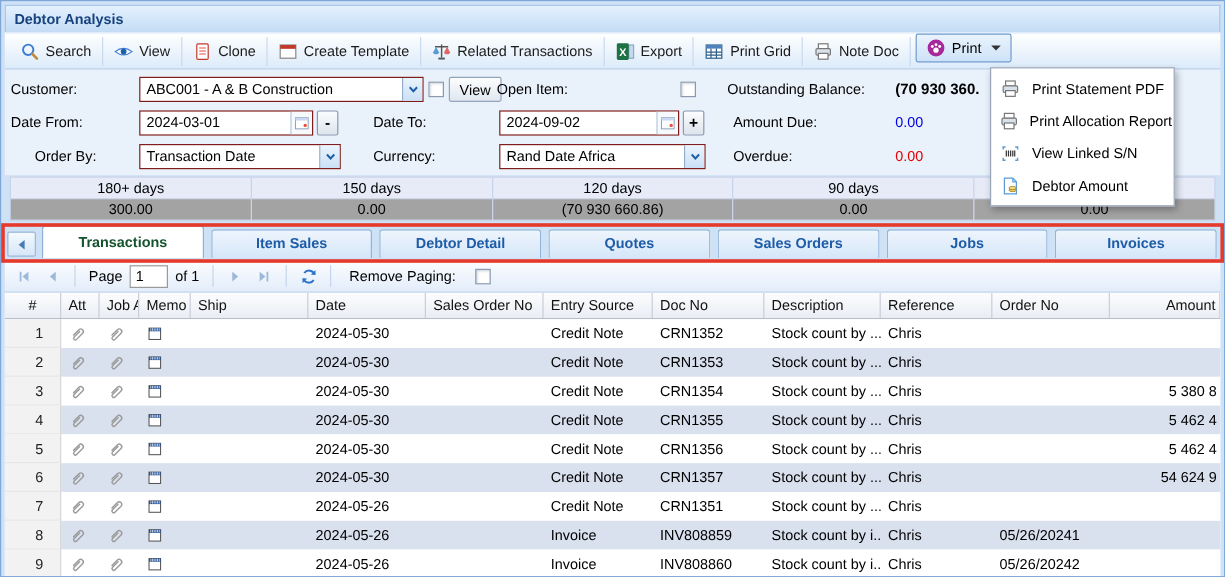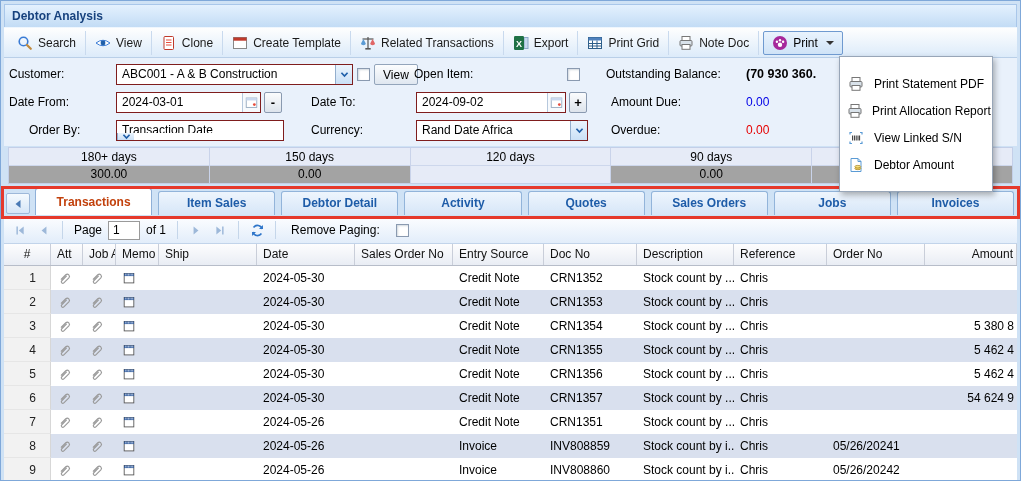--- a/index.html
+++ b/index.html
@@ -8,21 +8,21 @@
   .window { position:absolute; inset:0; background:#cfe2f5; border:1px solid #7fa8d9; }
 
   
   .titlebar { position:absolute; top:3px; left:3px; right:3px; height:23px;
     background:linear-gradient(#e4f1fe,#c3dcf5); border:1px solid #a9c7ea; border-bottom:none;
     display:flex; align-items:center; padding-left:7px; font-weight:bold; color:#17427e; }
 
   
   .toolbar { position:absolute; top:26px; left:3px; right:3px; height:31px;
     background:linear-gradient(#fefefe,#dcebfa); border-top:1px solid #eef6fe; border-bottom:1px solid #b9cfe8;
-    display:flex; align-items:center; padding:0 4px; }
+    display:flex; padding:0 4px; }
   .tb-group { display:flex; align-items:center; height:100%; }
   .tb-btn { display:flex; align-items:center; gap:5px; padding:0 9px; height:24px; border:0;
     border-right:1px solid #c9daee; background:transparent; font:12px "Liberation Sans",sans-serif;
     color:#1a1a1a; white-space:nowrap; cursor:default; }
   .tb-icon { width:16px; height:16px; display:inline-flex; align-items:center; justify-content:center; }
   .print-btn { margin-left:4px; display:flex; align-items:center; gap:5px; height:24px; padding:0 8px;
     background:linear-gradient(#e9f3fd,#cfe3f7); border:1px solid #6f9ad0; border-radius:2px;
     font:12px "Liberation Sans",sans-serif; }
   .caret { width:0; height:0; border:4px solid transparent; border-top:4px solid #333; margin-top:4px; margin-left:3px; }
 
@@ -54,21 +54,21 @@
   .aging-value { height:17px; line-height:17px; text-align:center; background:#a3a3a3; }
 
   
   .tabsbar { position:absolute; top:186px; left:3px; right:3px; height:30px; display:flex;
     align-items:flex-end; gap:5px; padding:0 3px 2px 2px; }
   .tab-scroll { width:24px; height:21px; margin-bottom:1px; background:linear-gradient(#f5fafe,#d6e6f7);
     border:1px solid #9db8d9; border-radius:2px; display:flex; align-items:center; justify-content:center; }
   .tab { flex:1; height:24px; background:linear-gradient(#eef5fd,#d6e6f8); border:1px solid #92b4da; border-bottom:none;
     border-radius:3px 3px 0 0; text-align:center; line-height:23px; font-weight:bold; color:#1e5ca8;
     white-space:nowrap; overflow:hidden; }
-  .tab.active { background:#fff; color:#c2410c; height:27px; line-height:27px; border-color:#8fb0d8; }
+  .tab.active { background:#fff; color:#14532d; height:27px; line-height:27px; border-color:#8fb0d8; }
   .annotation-rect { position:absolute; left:0; right:0; top:185px; height:33px;
     border:3px solid #e5392c; z-index:60; pointer-events:none; }
 
   
   .pager { position:absolute; top:216px; left:3px; right:3px; height:27px;
     background:linear-gradient(#fcfdff,#e2edfa); border-bottom:1px solid #c2d4ea;
     display:flex; align-items:center; padding-left:5px; gap:2px; }
   .pg-btn { width:22px; height:20px; display:flex; align-items:center; justify-content:center; background:transparent; border:0; }
   .pg-sep { width:1px; height:18px; background:#c5d6ea; margin:0 5px; }
   .pg-text { margin:0 4px; }
@@ -97,21 +97,21 @@
   .g-head > :nth-child(8), .g-row > :nth-child(8) { width:91px; }
   .g-head > :nth-child(9), .g-row > :nth-child(9) { width:93px; }
   .g-head > :nth-child(10), .g-row > :nth-child(10) { width:97px; }
   .g-head > :nth-child(11), .g-row > :nth-child(11) { width:93px; }
   .g-head > :nth-child(12), .g-row > :nth-child(12) { width:98px; }
   .g-head > :nth-child(13), .g-row > :nth-child(13) { flex:1; text-align:right; padding-right:3px; }
   .g-head > :nth-child(1) { text-align:center; padding:0; }
 
   
   .menu { position:absolute; left:824px; top:55px; width:154px; background:#fff;
-    border:1px solid #98a6b8; box-shadow:2px 3px 6px rgba(0,0,0,.3); z-index:100; padding:13px 0;margin-left:14px; }
+    border:1px solid #98a6b8; box-shadow:2px 3px 6px rgba(0,0,0,.3); z-index:100; padding:3px 0; }
   .menu-item { display:flex; align-items:center; gap:9px; height:27px; padding:0 8px 0 7px; white-space:nowrap; }
   .menu-icon { width:18px; height:18px; display:flex; align-items:center; justify-content:center; }
 </style>
 </head>
 <body>
 
 <div class="window">
 
   <div class="titlebar">
     <span>Debtor Analysis</span>
@@ -260,21 +260,21 @@
             <rect x="1.5" y="2.5" width="13" height="3" fill="#c9d8ef"></rect>
             <circle cx="11.5" cy="10.5" r="1.7" fill="#e74c3c"></circle>
           </svg>
         </span>
     </div>
     <button class="sq-btn" style="left:565px; top:34px;">+</button>
     <div class="f-label" style="left:607px; top:34px;">Amount Due:</div>
     <div class="val blue" style="left:742px; top:34px;">0.00</div>
 
     <div class="f-label" style="left:5px; top:62px;margin-left:20px;">Order By:</div>
-    <div class="f-input" style="left:112px; top:62px; width:168px;flex-direction:column;">
+    <div class="f-input" style="left:112px; top:62px; width:168px;">
       <span class="txt">Transaction Date</span>
       <span class="chev">
           <svg width="9" height="7" viewBox="0 0 10 8">
             <path d="M1.5 2 L5 5.8 8.5 2" fill="none" stroke="#1f5fa9" stroke-width="1.9"></path>
           </svg>
         </span>
     </div>
     <div class="f-label" style="left:307px; top:62px;">Currency:</div>
     <div class="f-input" style="left:412px; top:62px; width:172px;">
       <span class="txt">Rand Date Africa</span>
@@ -294,20 +294,21 @@
       <div class="aging-value">300.00</div>
     </div>
 
     <div class="aging-col">
       <div class="aging-label">150 days</div>
       <div class="aging-value">0.00</div>
     </div>
 
     <div class="aging-col">
       <div class="aging-label">120 days</div>
+      <div class="aging-value">(70 930 660.86)</div>
     </div>
 
     <div class="aging-col">
       <div class="aging-label">90 days</div>
       <div class="aging-value">0.00</div>
     </div>
 
     <div class="aging-col">
       <div class="aging-label"></div>
       <div class="aging-value">0.00</div>
@@ -322,21 +323,20 @@
           </svg>
         </span>
     </button>
     <span style="display:flex; flex:1; gap:6px; align-items:flex-end;">
     <div class="tab active">Transactions</div>
 
     <div class="tab">Item Sales</div>
 
     <div class="tab">Debtor Detail</div>
 
-    <div class="tab">Activity</div>
 
     <div class="tab">Quotes</div>
 
     <div class="tab">Sales Orders</div>
 
     <div class="tab">Jobs</div>
 
     <div class="tab">Invoices</div>
   </span>
   </div>

